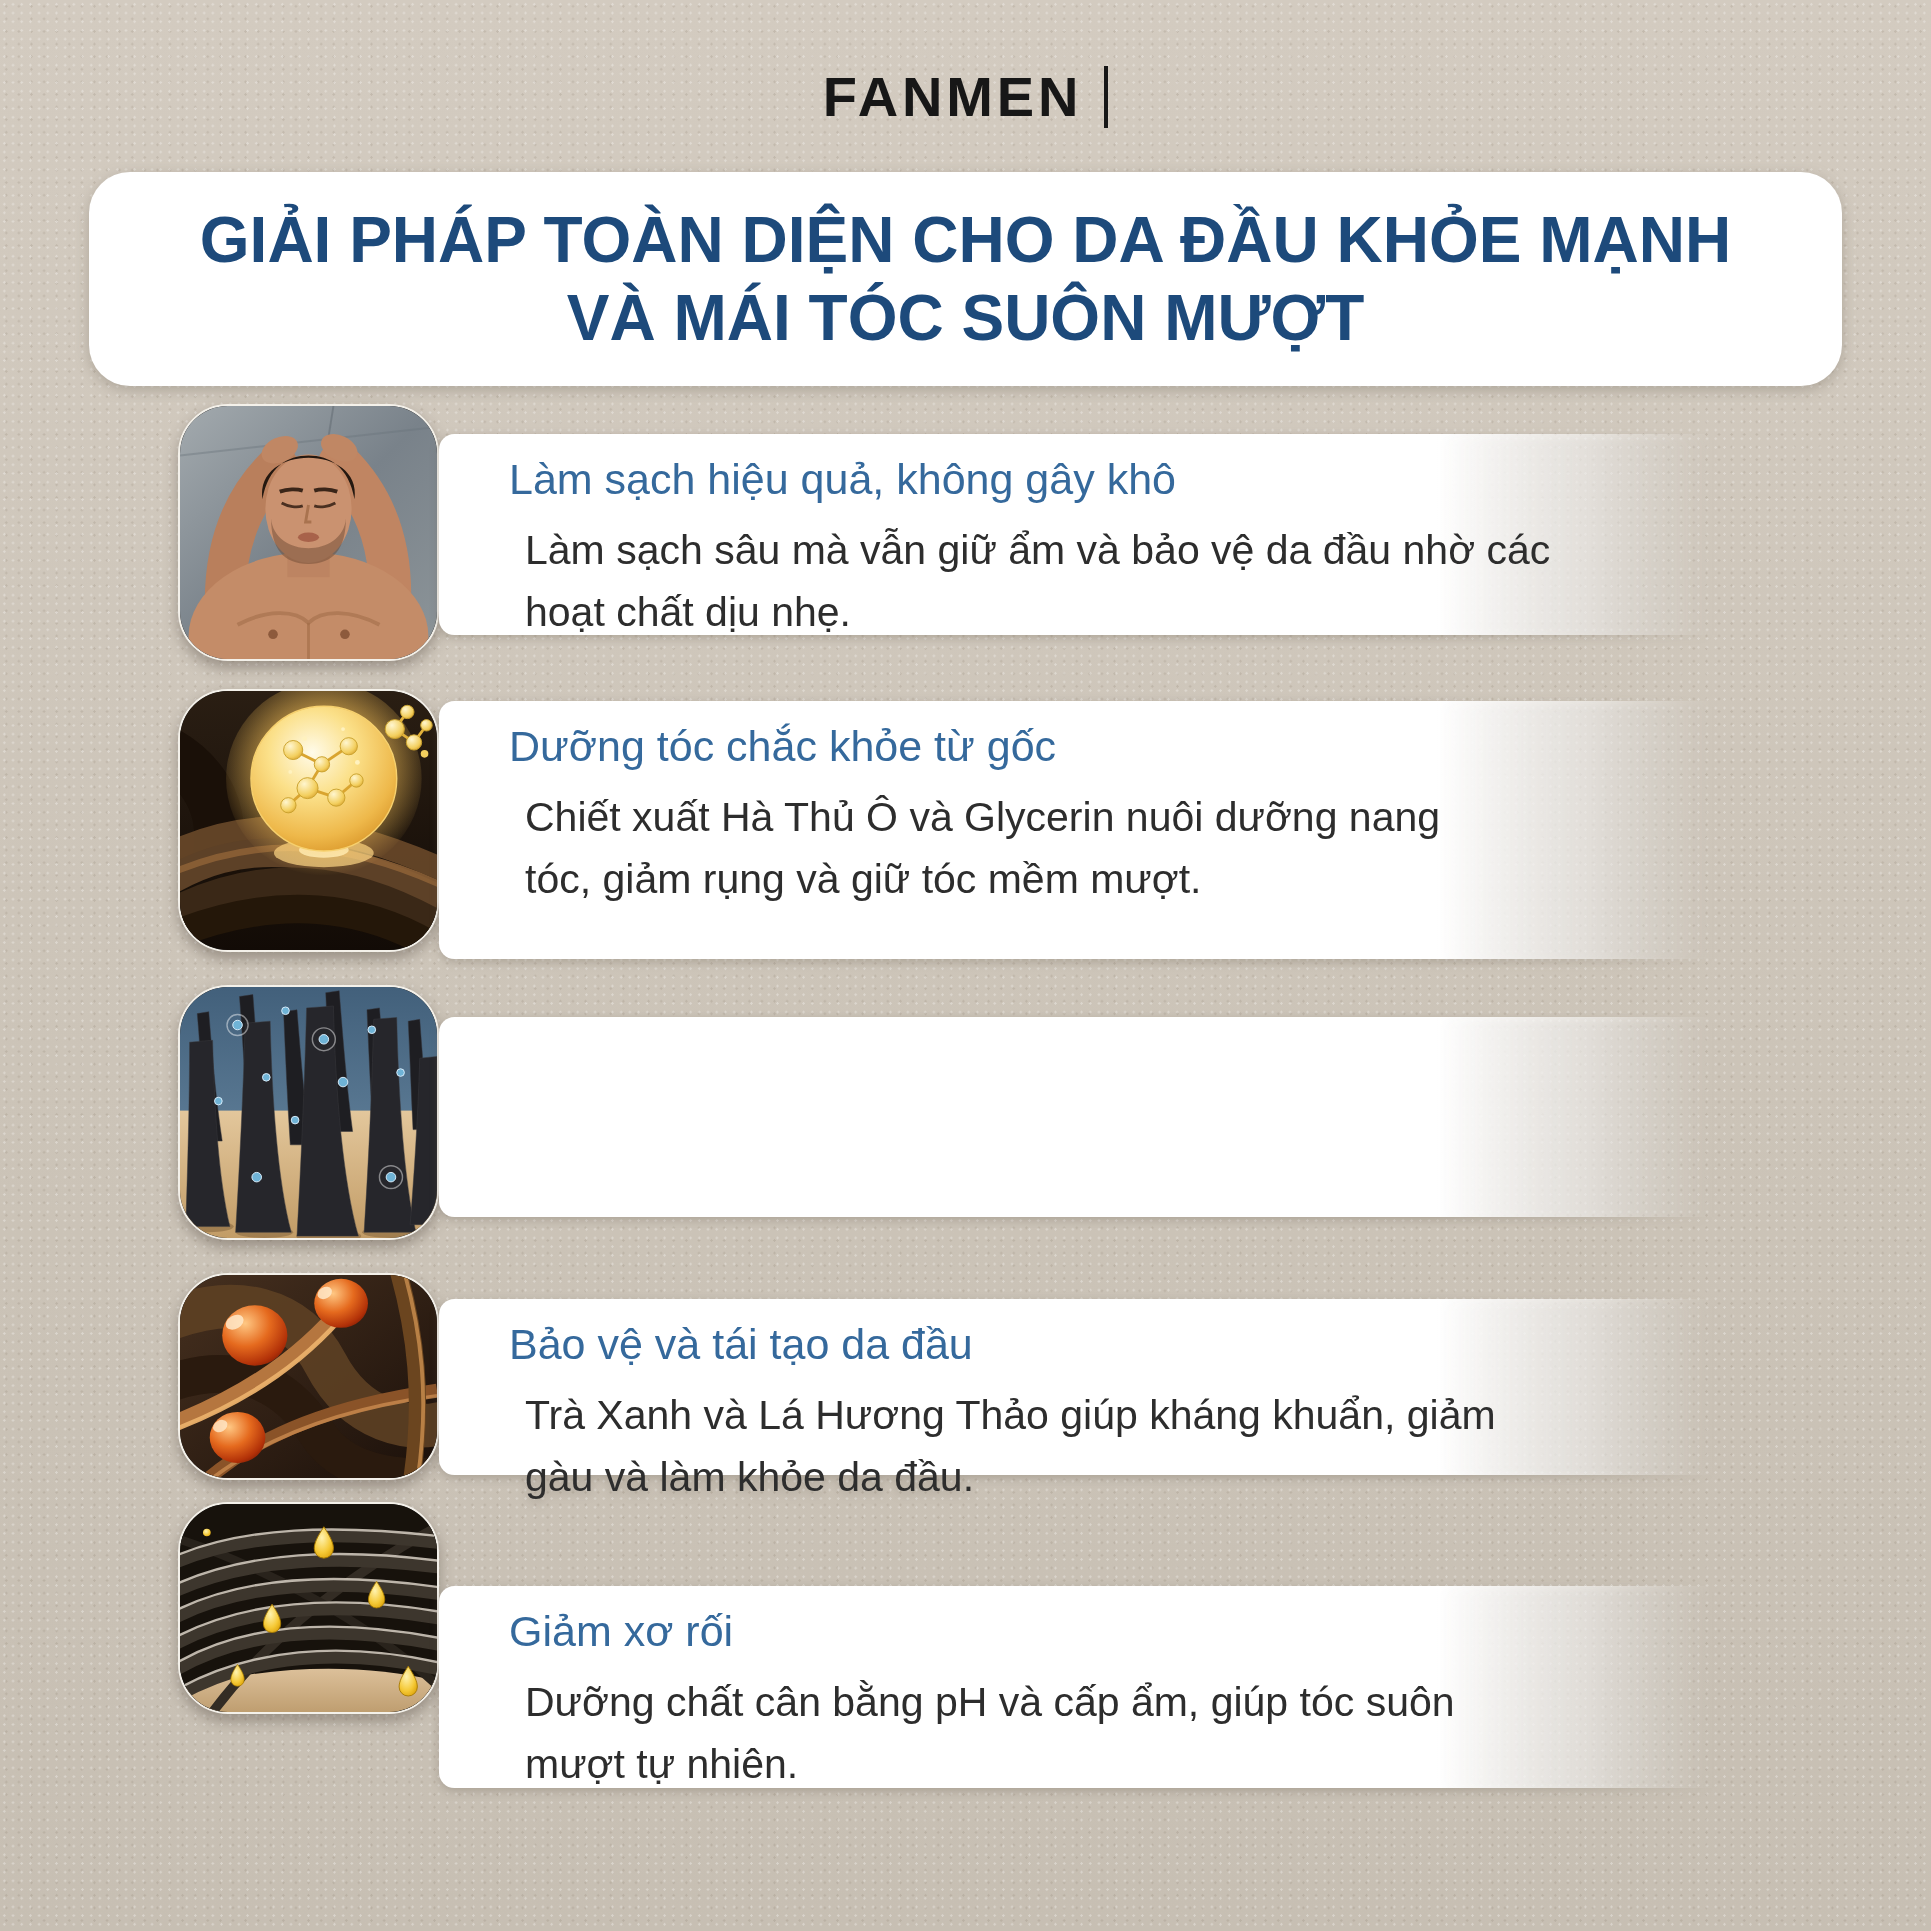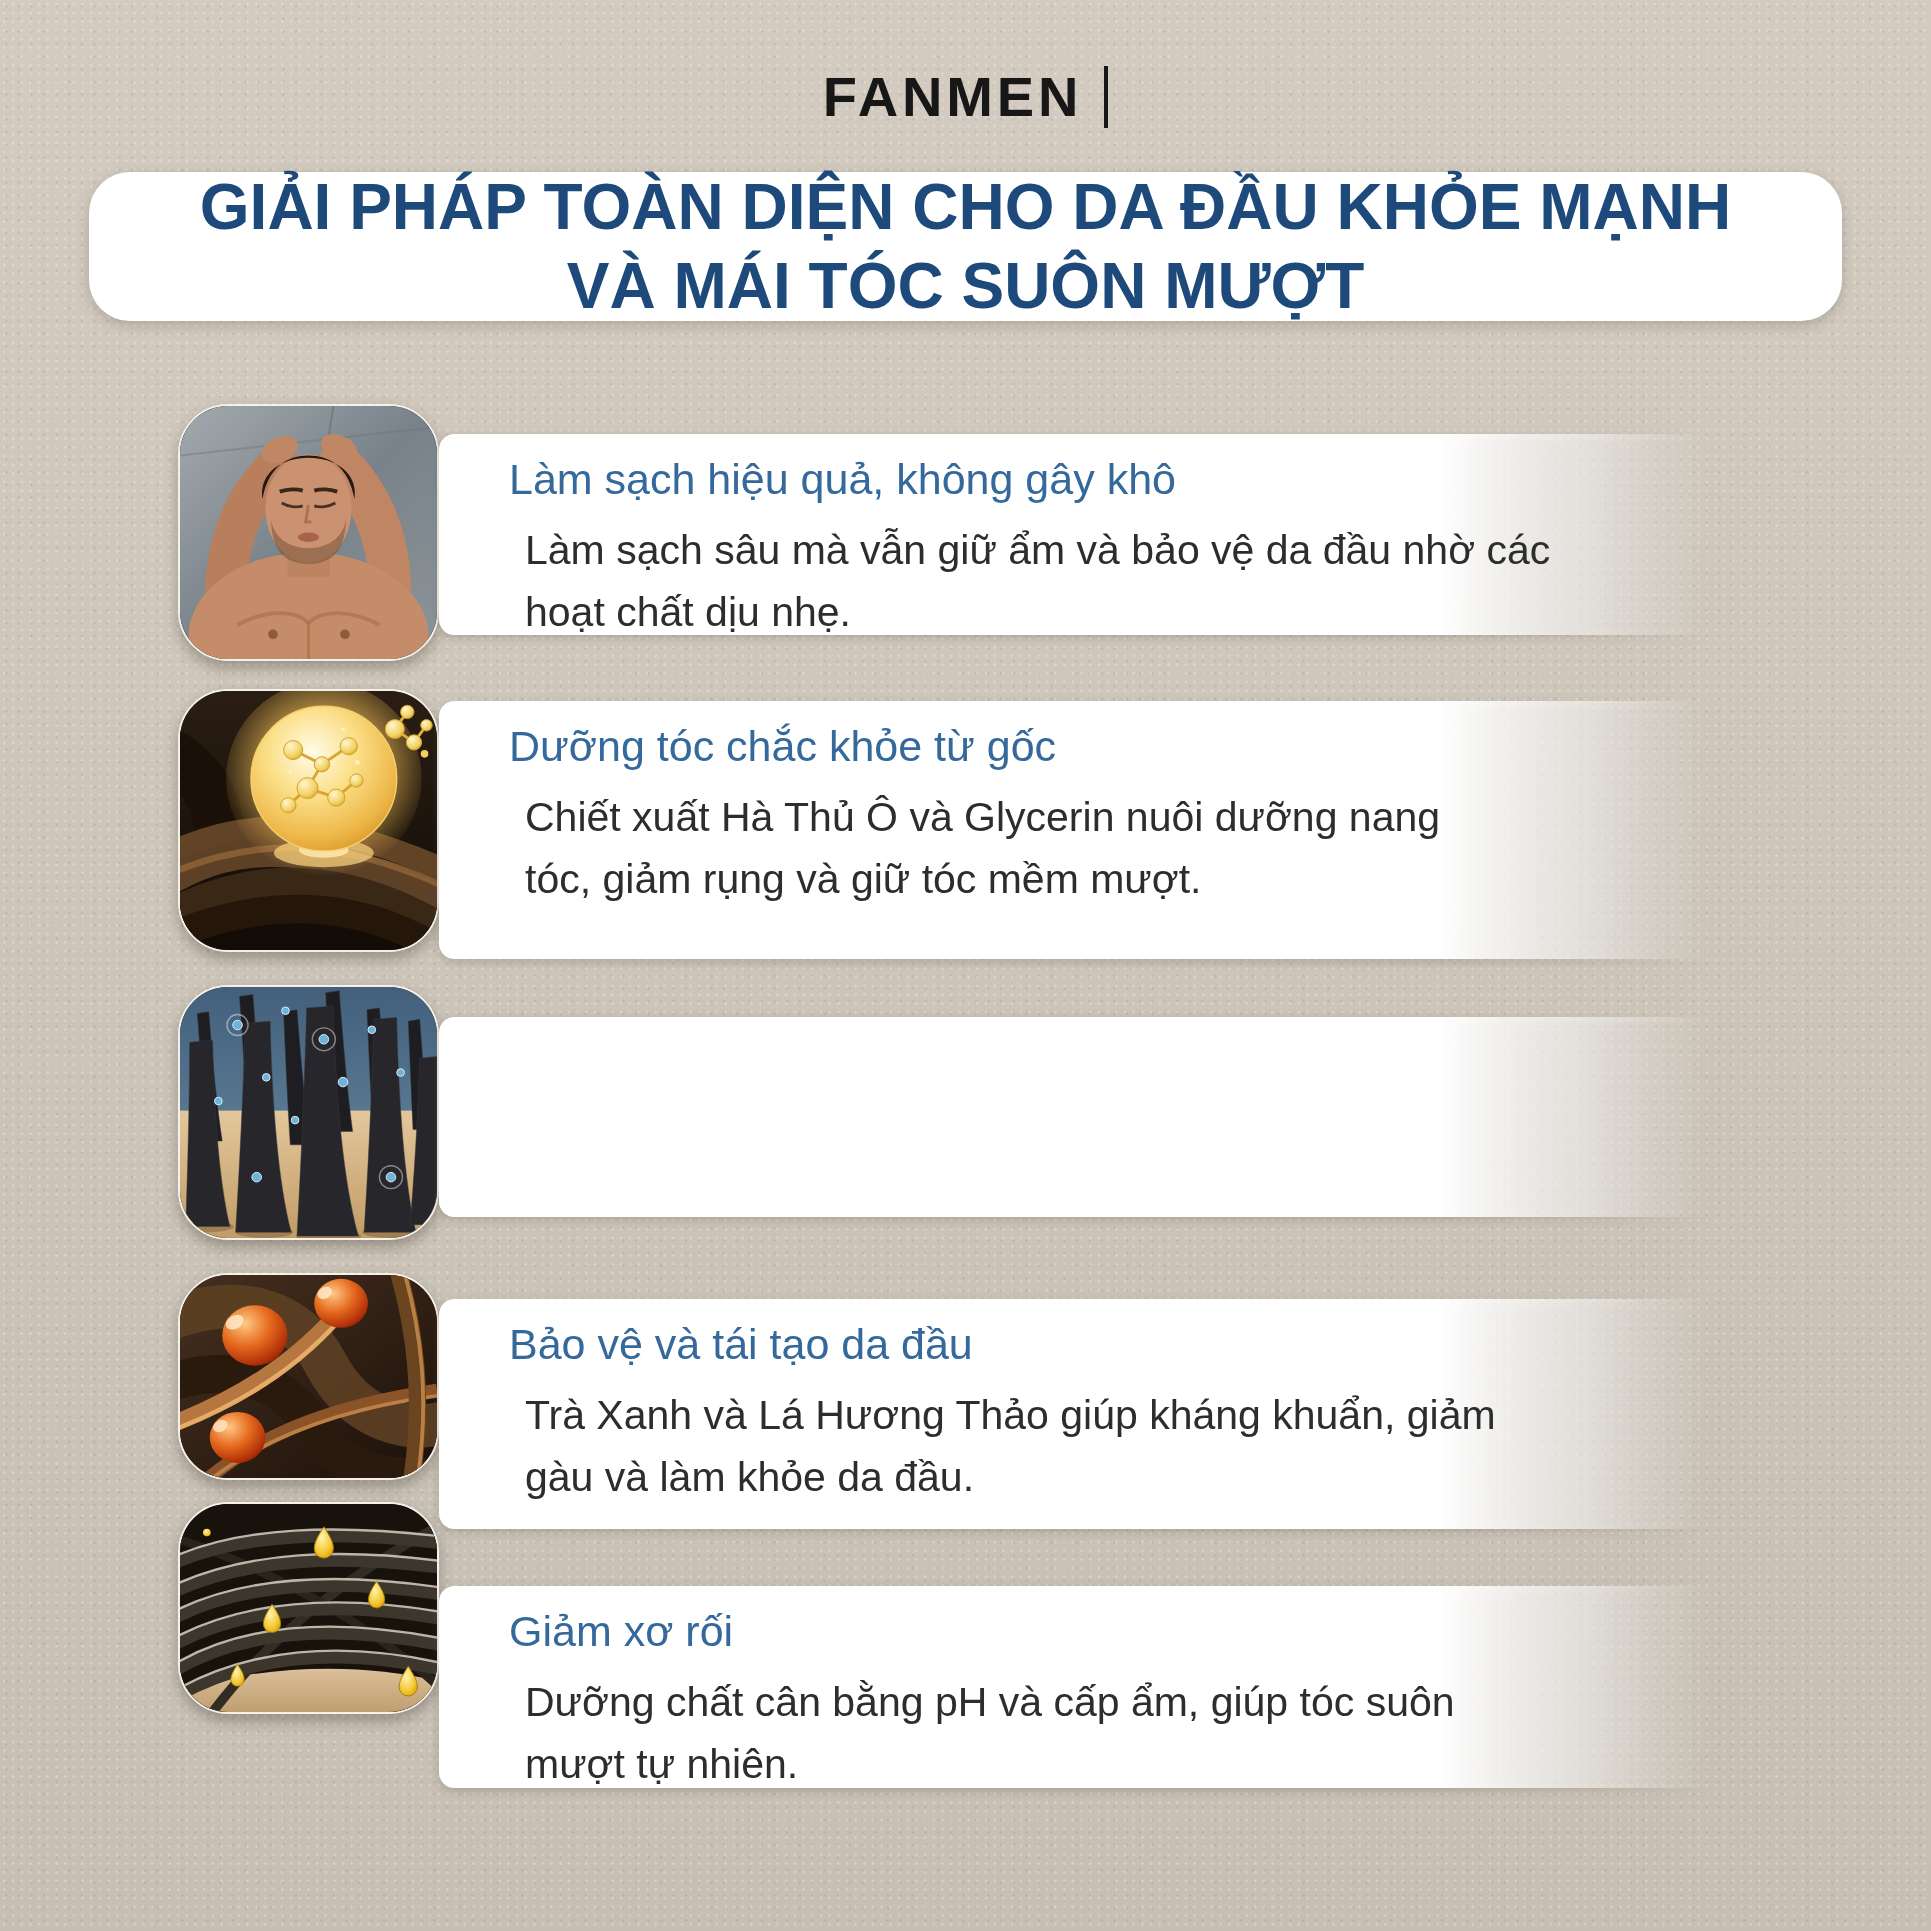--- a/index.html
+++ b/index.html
@@ -13,21 +13,21 @@
       linear-gradient(180deg,#d3cbc0 0%,#ccc4b8 55%,#c7bfb3 100%);
     background-size:8.7px 8.7px,12.6px 12.6px,100% 100%;
   }
   
   .logo{position:absolute;top:64px;left:0;width:100%;display:flex;justify-content:center;align-items:center;gap:22px;color:#171717;}
   .logo-name{font-size:56px;font-weight:700;letter-spacing:3.9px;}
   .logo-bar{width:3.9px;height:62px;background:#171717;}
   .logo-suffix{font-size:53px;font-weight:400;letter-spacing:1.9px;color:#1d1d1d;}
   
   .banner{
-    position:absolute;left:89px;top:172px;width:1753px;height:149px;
+    position:absolute;left:89px;top:172px;width:1753px;height:214px;
     background:#ffffff;border-radius:41px;
     display:flex;align-items:center;justify-content:center;text-align:center;
     filter:drop-shadow(0 4.8px 6.8px rgba(110,100,85,.35));
   }
   .banner h1{margin:0;font-size:64px;line-height:1.22;color:#1d4a7b;font-weight:700;white-space:pre-line;letter-spacing:0;}
   
   .tile{
     position:absolute;left:178px;width:261px;border-radius:50px;
     border:2.9px solid #f4f1ea;box-shadow:0 6.8px 13.5px rgba(60,50,40,.35);
     overflow:hidden;background:#222;box-sizing:border-box;
@@ -38,21 +38,21 @@
     border-radius:15.4px 0 0 15.4px;
     background:linear-gradient(90deg,#ffffff 0%,#ffffff 76%,rgba(255,255,255,.55) 88%,rgba(255,255,255,0) 97%);
     padding:21px 58px 0 70px;
     filter:drop-shadow(0 3.9px 4.8px rgba(100,90,75,.3));
   }
   .pill h2{margin:0 0 5.8px;font-size:43px;font-weight:400;color:#35699c;letter-spacing:0;}
   .pill p{margin:16px;font-size:41px;line-height:1.5;color:#2d2d2d;white-space:pre-line;}
   .r1 .tile{top:404px;height:257px}  .r1 .pill{top:434px;height:201px}
   .r2 .tile{top:689px;height:263px}  .r2 .pill{top:701px;height:258px}
   .r3 .tile{top:985px;height:255px} .r3 .pill{top:1017px;height:200px}
-  .r4 .tile{top:1273px;height:207px} .r4 .pill{top:1299px;height:230px}
+  .r4 .tile{top:1273px;height:207px} .r4 .pill{top:1299px;height:176px}
   .r5 .tile{top:1502px;height:212px} .r5 .pill{top:1586px;height:202px}
 </style>
 </head>
 <body>
 
 <div class="page">
 
   <div class="logo">
     <span class="logo-name">FANMEN</span>
     <span class="logo-bar"></span>

